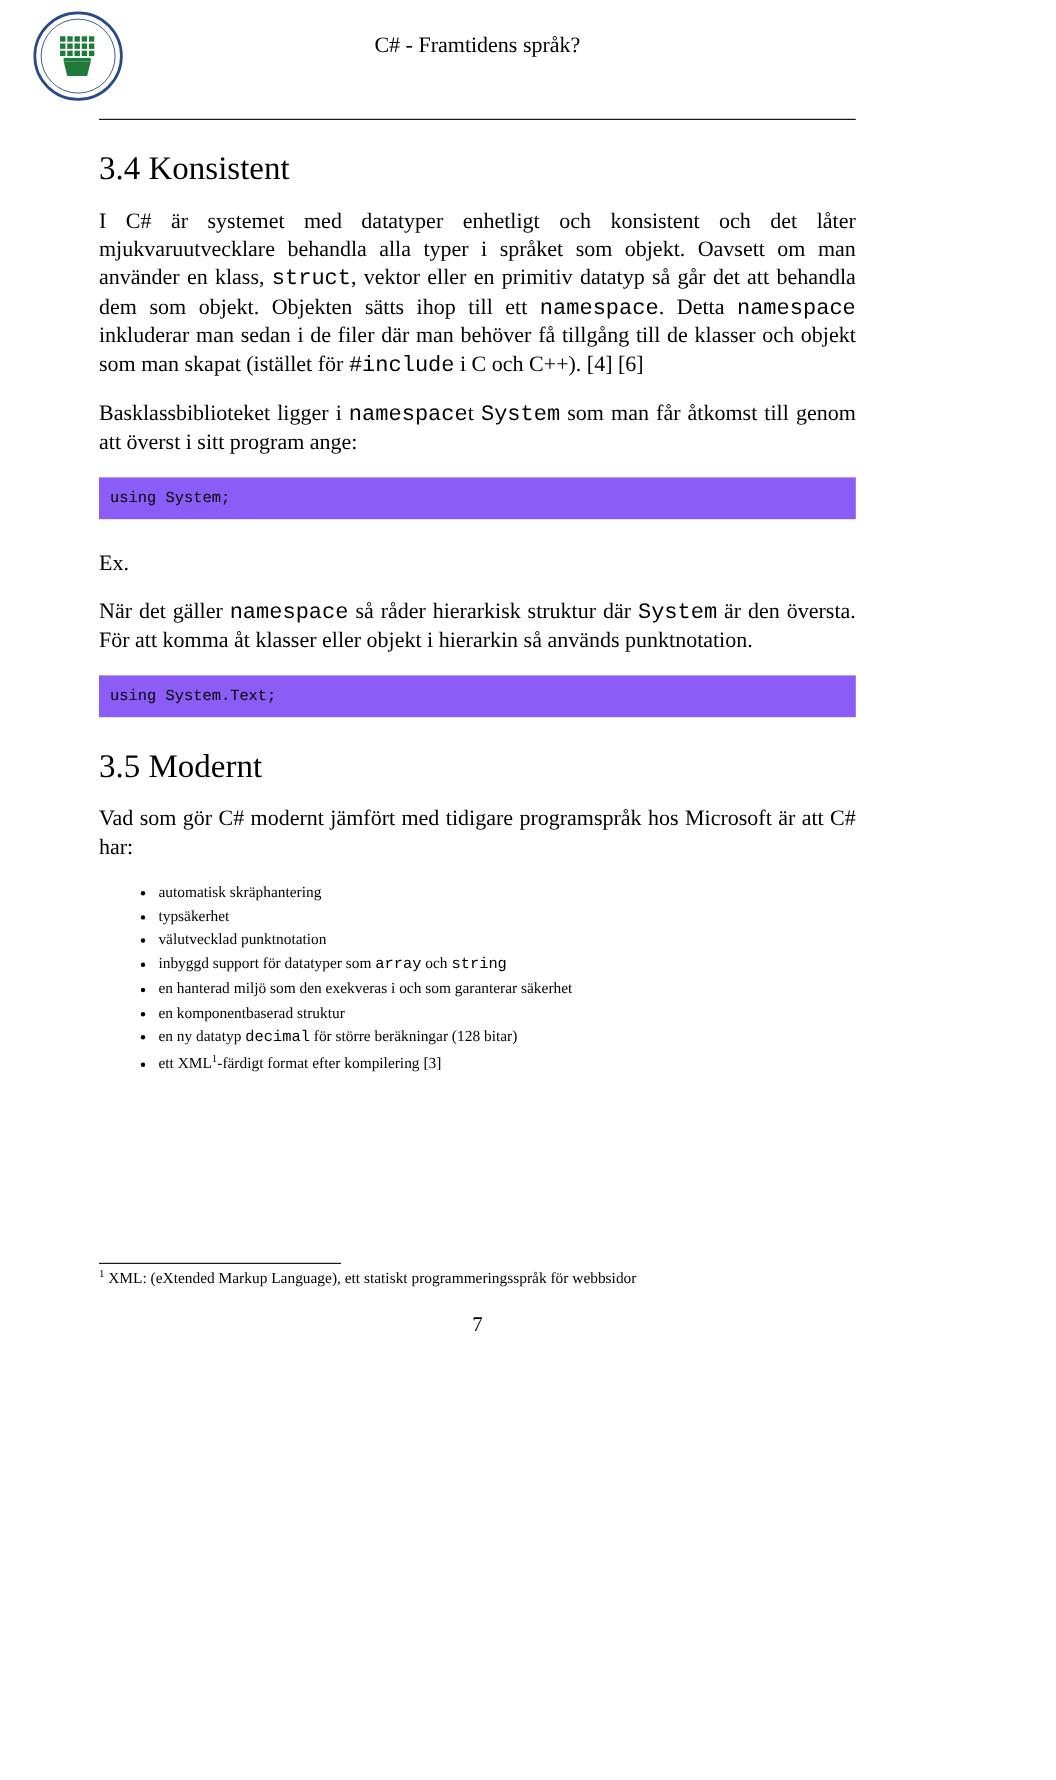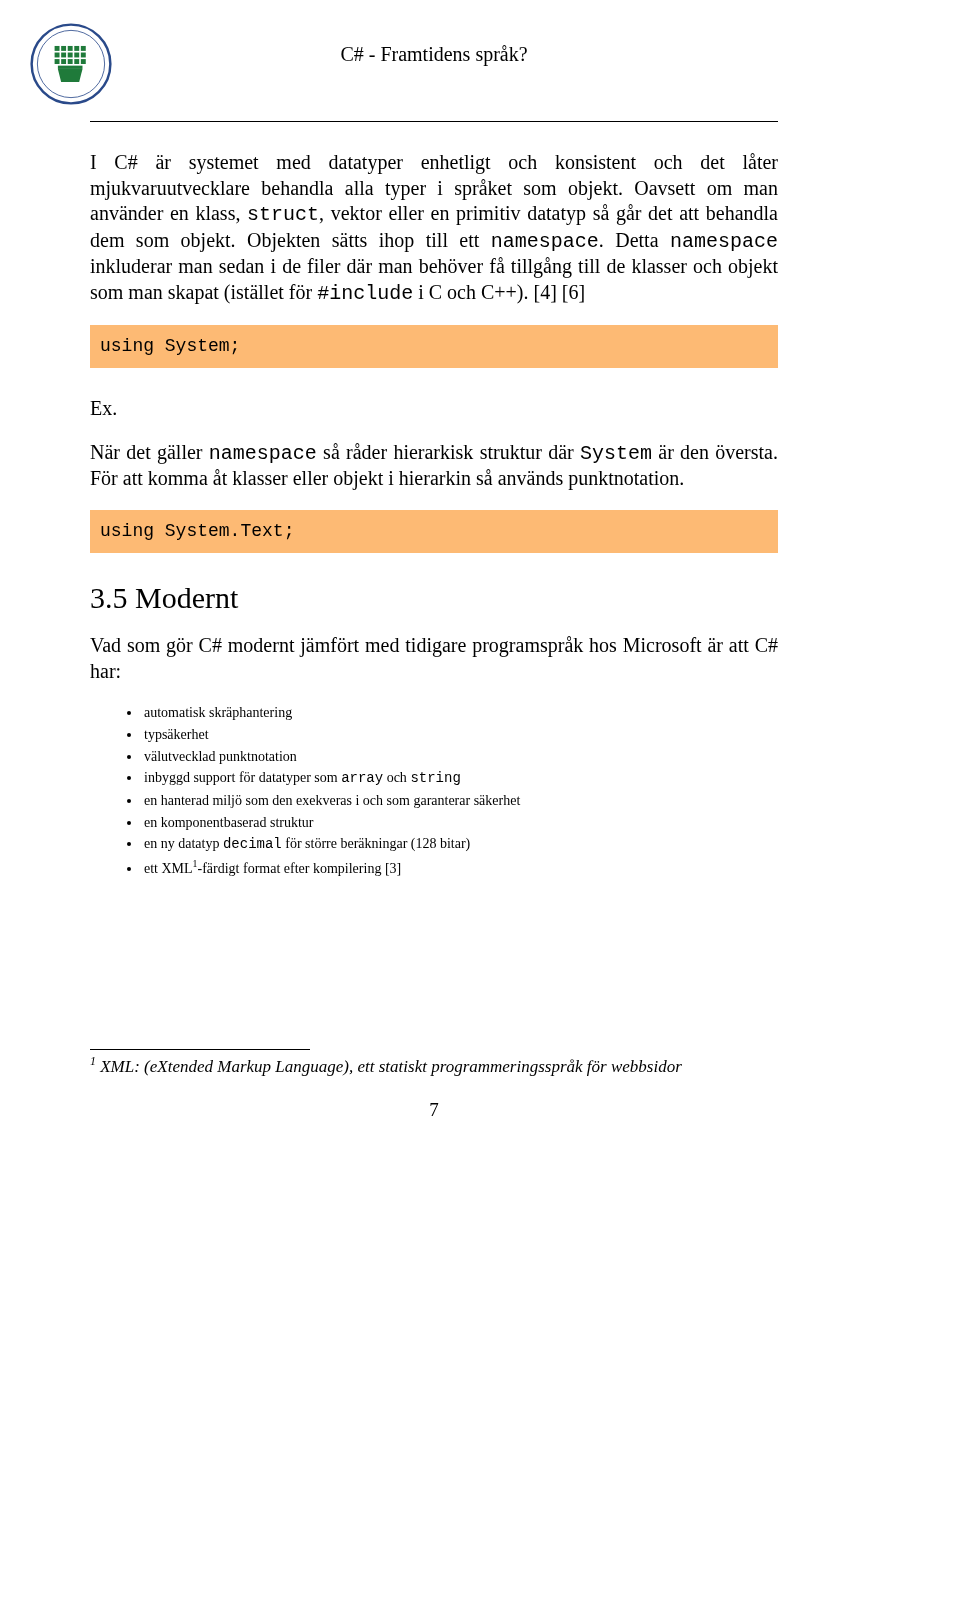--- a/index.html
+++ b/index.html
@@ -4,21 +4,21 @@
 <style>
   body {
     margin: 0;
     padding: 0;
     background: #fff;
     font-family: "Times New Roman", Times, serif;
     color: #000;
     width: 960px;
   }
   .page {
-    padding: 33px 90px 40px 90px;
+    padding: 20px 90px 40px 90px;
     box-sizing: border-box;
     width: 868px;
   }
   .header-row {
     position: relative;
     height: 80px;
   }
   .logo {
     position: absolute;
     left: -60px;
@@ -48,23 +48,23 @@
     text-align: justify;
   }
   p.body.just-wide {
     text-align: justify;
     text-align-last: left;
   }
   .mono {
     font-family: "Courier New", Courier, monospace;
   }
   .codeblock {
-    background: #fdba74;
+    background: #8b5cf6;
     font-family: "Courier New", Courier, monospace;
-    font-size: 18px;
+    font-size: 14px;
     padding: 10px 10px;
     margin: 0 0 28px 0;
     line-height: 1.3;
   }
   ul.bullets {
     margin: 4px 0 18px 0;
     padding-left: 52px;
     font-size: 14px;
     line-height: 1.55;
   }
@@ -72,23 +72,22 @@
     list-style-type: disc;
     padding-left: 2px;
   }
   .foot-sep {
     width: 220px;
     border: none;
     border-top: 1px solid #000;
     margin: 170px 0 4px 0;
   }
   .footnote {
-    font-size: 17px;
+    font-size: 14px;
     margin: 0;
-    font-style: italic;
   }
   .pagenum {
     text-align: center;
     font-size: 19px;
     margin-top: 22px;
   }
   sup { font-size: 0.7em; }
 </style>
 </head>
 <body>
@@ -118,25 +117,29 @@
             <rect x="62" y="44" width="6" height="6"></rect>
           <rect x="34" y="52" width="30" height="4"></rect>
           <path d="M34 56 L64 56 L60 72 L38 72 Z"></path>
         </g>
       </svg>
     </div>
     <div class="page-title">C# - Framtidens språk?</div>
   </div>
   <hr class="hr">
 
+  <h2 class="section">3.4 Konsistent</h2>
 
   <p class="body">
     <span>I C# är systemet med datatyper enhetligt och konsistent och det låter mjukvaruutvecklare behandla alla typer i språket som objekt. Oavsett om man använder en klass, </span><span class="mono">struct</span><span>, vektor eller en primitiv datatyp så går det att behandla dem som objekt. Objekten sätts ihop till ett </span><span class="mono">namespace</span><span>. Detta </span><span class="mono">namespace</span><span> inkluderar man sedan i de filer där man behöver få tillgång till de klasser och objekt som man skapat (istället för </span><span class="mono">#include</span><span> i C och C++). [4] [6]</span>
   </p>
 
+  <p class="body just-wide">
+    <span>Basklassbiblioteket ligger i </span><span class="mono">namespace</span><span>t </span><span class="mono">System</span><span> som man får åtkomst till genom att överst i sitt program ange:</span>
+  </p>
 
   <div class="codeblock">using System;</div>
 
   <p class="body">Ex.</p>
 
   <p class="body">
     <span>När det gäller </span><span class="mono">namespace</span><span> så råder hierarkisk struktur där </span><span class="mono">System</span><span> är den översta. För att komma åt klasser eller objekt i hierarkin så används punktnotation.</span>
   </p>
 
   <div class="codeblock">using System.Text;</div>

